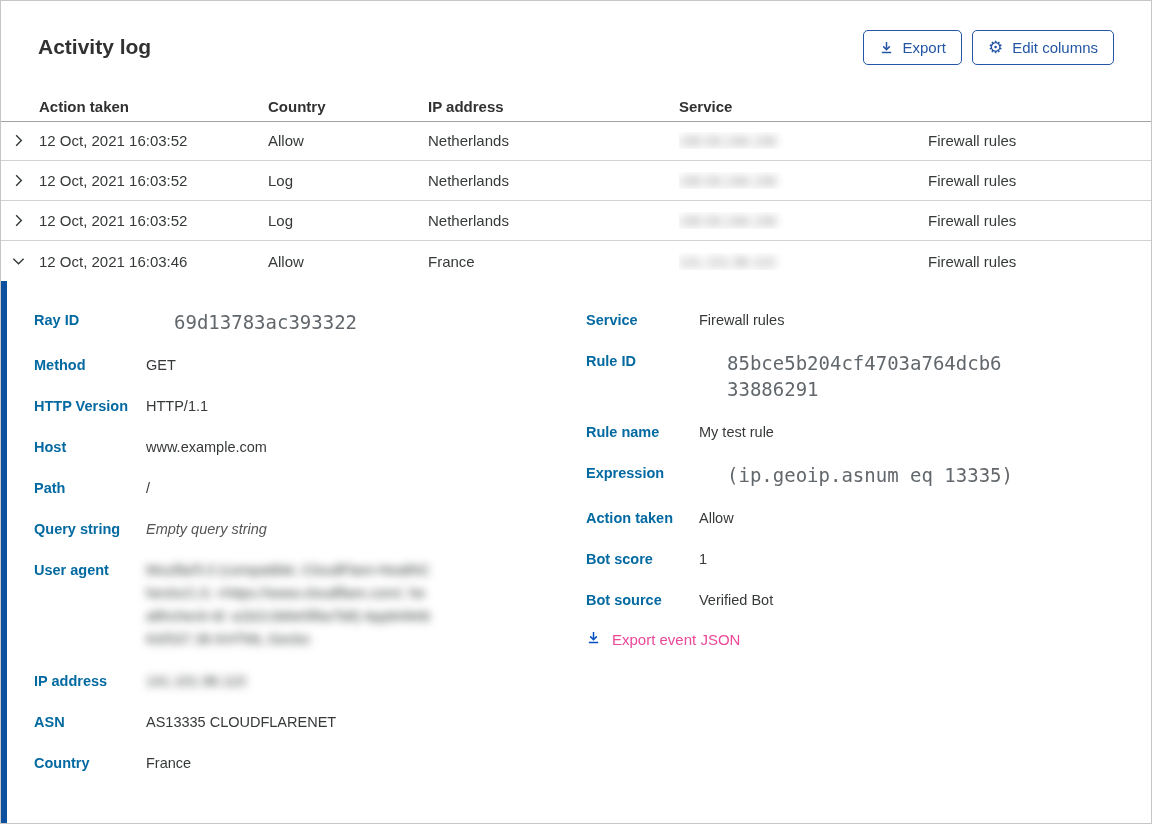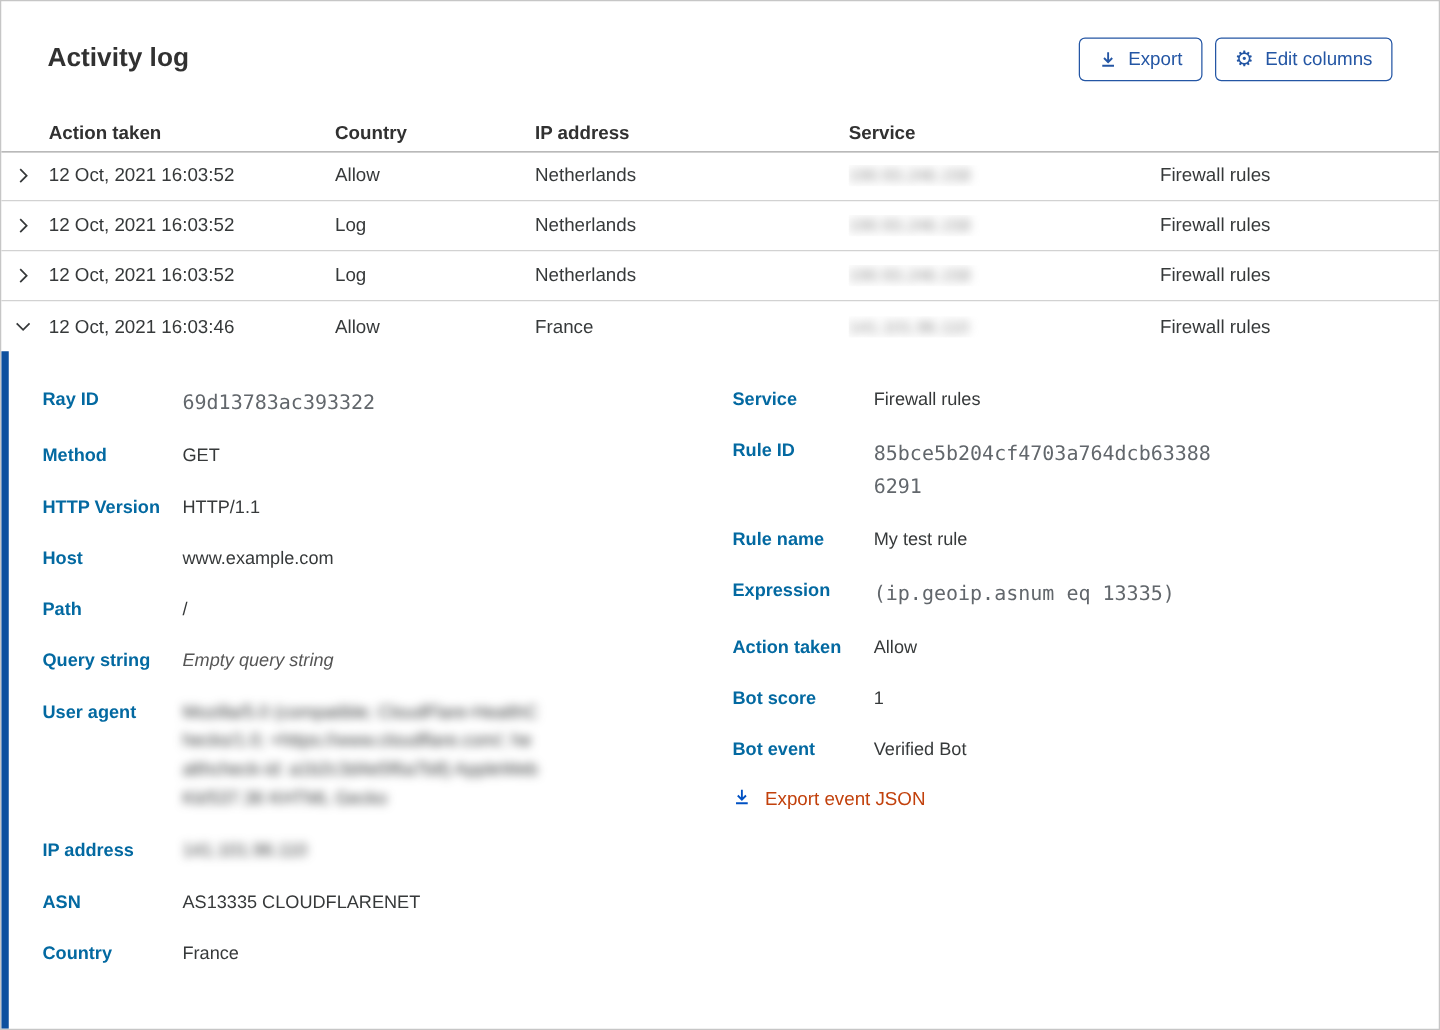--- a/index.html
+++ b/index.html
@@ -49,27 +49,27 @@
   }
   .field { display:flex; margin-bottom:19px; }
   .flabel {
     flex:0 0 112px; font-weight:700; color:#0369a1;
     font-size:14.5px; line-height:22px;
   }
   .dcol-right .flabel { flex-basis:113px; }
   .fvalue { font-size:14.5px; line-height:22px; color:#36393a; }
   .mono {
     font-family:"DejaVu Sans Mono", monospace;
-    font-size:16px; line-height:26px; color:#62676c;
+    font-size:19px; line-height:26px; color:#62676c;margin-left:28px;
   }
   .wrap30 { max-width:278px; word-break:break-all; }
   .italic { font-style:italic; color:#555; }
   .ua-blur { max-width:285px; word-break:break-all; line-height:23px; }
   .json-link {
-    display:flex; align-items:center; gap:11px; color:#c2410c;
+    display:flex; align-items:center; gap:11px; color:#ec4899;
     font-size:15px; margin-top:4px; cursor:pointer; text-decoration:none;
   }
 </style>
 </head>
 <body>
 
 <div class="page">
 
   <div class="topbar">
     <div class="page-title">Activity log</div>
@@ -213,21 +213,21 @@
       </div>
       <div class="field">
         <div class="flabel">Action taken</div>
         <div class="fvalue">Allow</div>
       </div>
       <div class="field">
         <div class="flabel">Bot score</div>
         <div class="fvalue">1</div>
       </div>
       <div class="field">
-        <div class="flabel">Bot event</div>
+        <div class="flabel">Bot source</div>
         <div class="fvalue">Verified Bot</div>
       </div>
       <a class="json-link" href="#">
         <span>
           <svg width="15" height="15" viewBox="0 0 16 16">
               <path d="M8 2v8M4.5 6.8 8 10.3l3.5-3.5M3 13.4h10" fill="none" stroke="#0051c3" stroke-width="1.6"></path>
             </svg>
         </span>
         <span>Export event JSON</span>
       </a>

